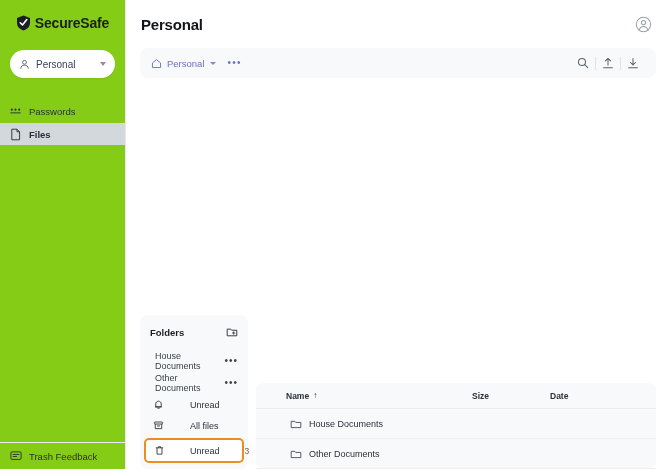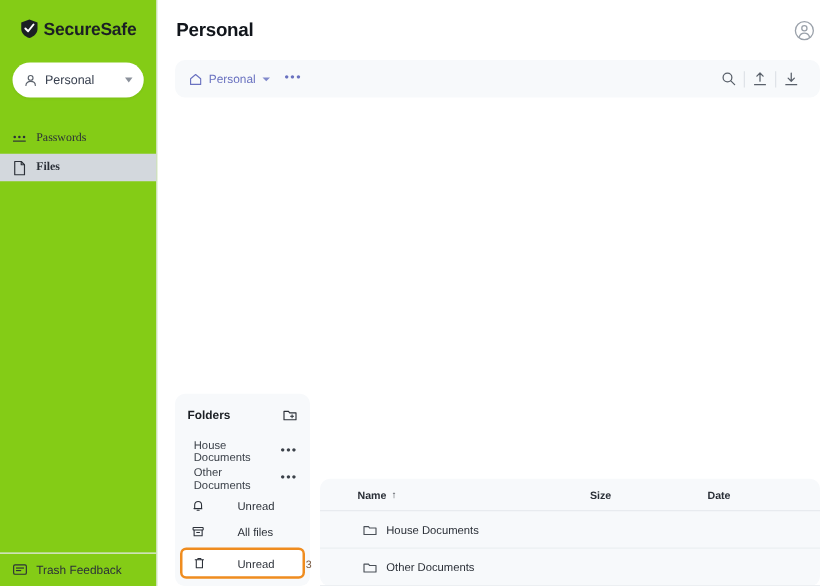--- a/index.html
+++ b/index.html
@@ -37,21 +37,20 @@
     box-shadow: 0 1px 2px rgba(16,24,40,.06);
   }
   .ws-label { font-size: 10px; color: #394150; flex: 1; }
   .caret { width:0;height:0;border-left:3.5px solid transparent;border-right:3.5px solid transparent;border-top:4px solid #8b919b; }
 
   .nav { margin-top: 22px; }
   .nav-item {
     height: 22px; display: flex; align-items: center;
     gap: 7px; padding: 0 0 0 9px; font-size: 9.5px; color: #2b3038;
     margin-bottom: 1px;
-    font-family: Liberation Serif, serif;
   }
   .nav-item.active { background: #d3d8dd; font-weight: bold; }
   .nav-icon { width: 13px; height: 13px; display:flex;align-items:center;justify-content:center; }
 
   .feedback {
     position: absolute; bottom: 0; left: 0; right: 0;
     height: 27px; display: flex; align-items: center; gap: 7px;
     padding-left: 9px; font-size: 9.5px; color: #2b3038;
     border-top: 1px solid #e6e9ed;
   }
@@ -115,21 +114,21 @@
     display: flex; flex-direction: column; position: relative;
   }
   .files-head {
     height: 26px; display: flex; align-items: center;
     border-bottom: 1px solid #e8ebef;
     font-size: 8.5px; font-weight: bold; color: #2b3038;
     padding-left: 30px;
   }
   .col-name { width: 150px; display:flex; align-items:center; gap:4px; }
   .col-size { width: 78px; margin-left: 36px; }
-  .col-date { width: 90px; margin-left: 16px; }
+  .col-date { width: 90px; }
   .sort-arrow { font-size: 8px; color: #2b3038; }
 
   .file-row {
     height: 30px; display: flex; align-items: center;
     gap: 7px; padding-left: 34px; font-size: 9px; color: #2b3038;
     border-bottom: 1px solid #eceff2;
   }
   .dropzone {
     margin-top: auto; height: 36px;
     display: flex; align-items: center; gap: 7px; padding-left: 10px;

